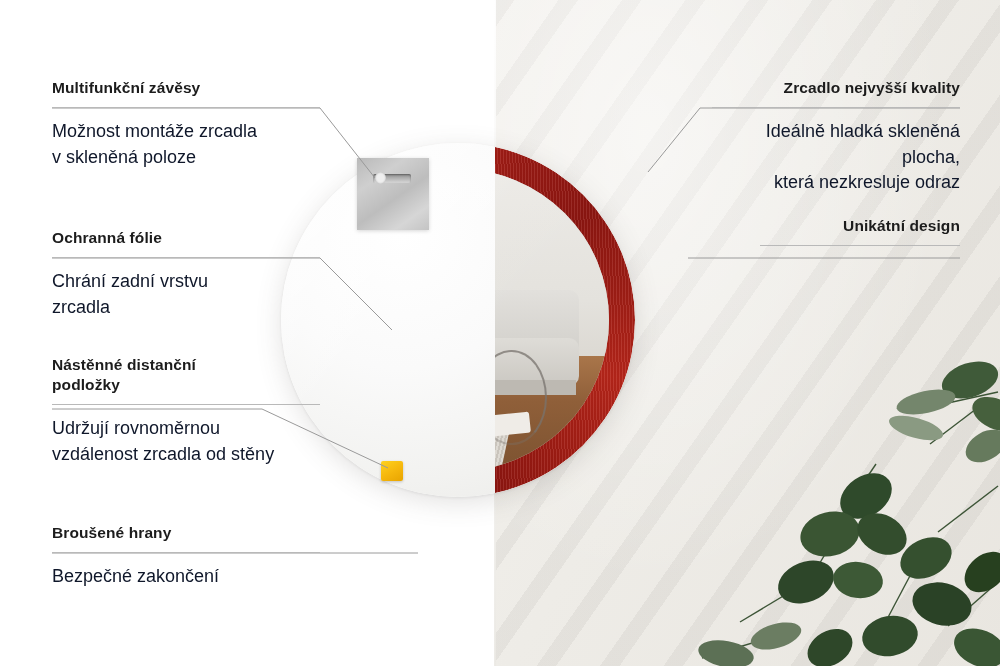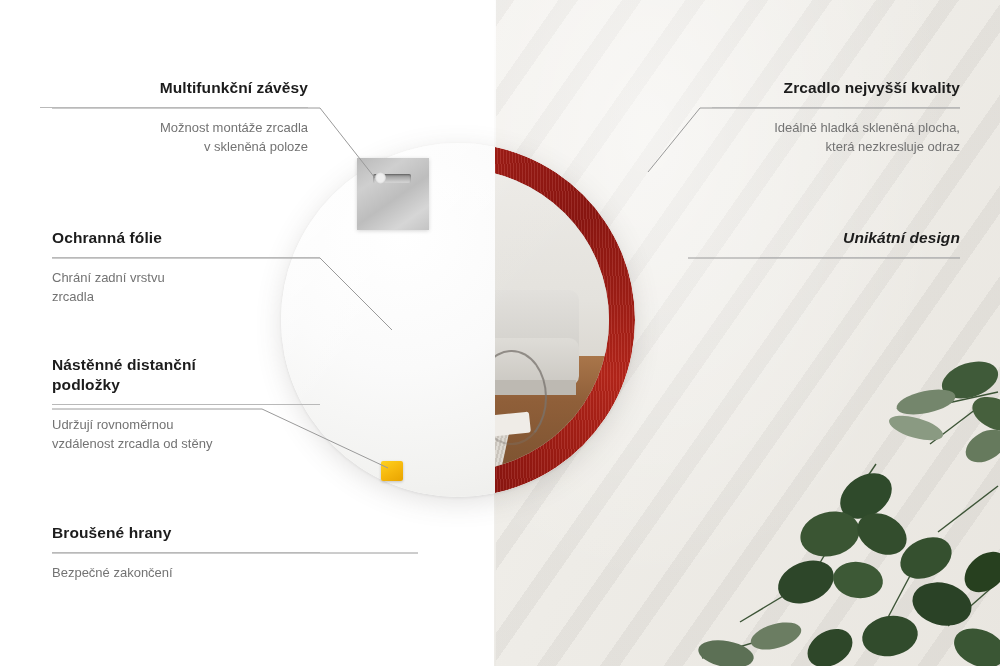--- a/index.html
+++ b/index.html
@@ -127,29 +127,29 @@
   
   .leads{position:absolute;left:0;top:0;width:1000px;height:666px;pointer-events:none;}
 
   
   .label{position:absolute;}
   .label h3{
     margin:0 0 9px 0;font-size:15.5px;font-weight:700;color:#1c1c1c;
     letter-spacing:.1px;line-height:1.3;
   }
   .label .rule{height:1px;background:#b9b9b9;margin-bottom:11px;}
-  .label p{margin:0;font-size:13px;line-height:1.42;color:#737373;font-weight:400;}
+  .label p{margin:0;font-size:18px;line-height:1.42;color:#0f172a;font-weight:400;}
   .label.right{text-align:right;}
 
-  .lbl-1{left:40px;top:78px;width:268px;text-align:right;}
+  .lbl-1{left:52px;top:78px;width:268px;}
   .lbl-2{left:52px;top:228px;width:268px;}
   .lbl-3{left:52px;top:355px;width:268px;}
   .lbl-4{left:52px;top:523px;width:268px;}
   .lbl-5{left:712px;top:78px;width:248px;}
-  .lbl-6{left:760px;top:228px;width:200px;font-style:italic;}
+  .lbl-6{left:760px;top:216px;width:200px;}
 
   
   .foliage{position:absolute;right:0;bottom:0;width:320px;height:330px;pointer-events:none;}
 </style>
 </head>
 <body>
 
 <div id="stage">
 
   <div class="bg-left"></div>

